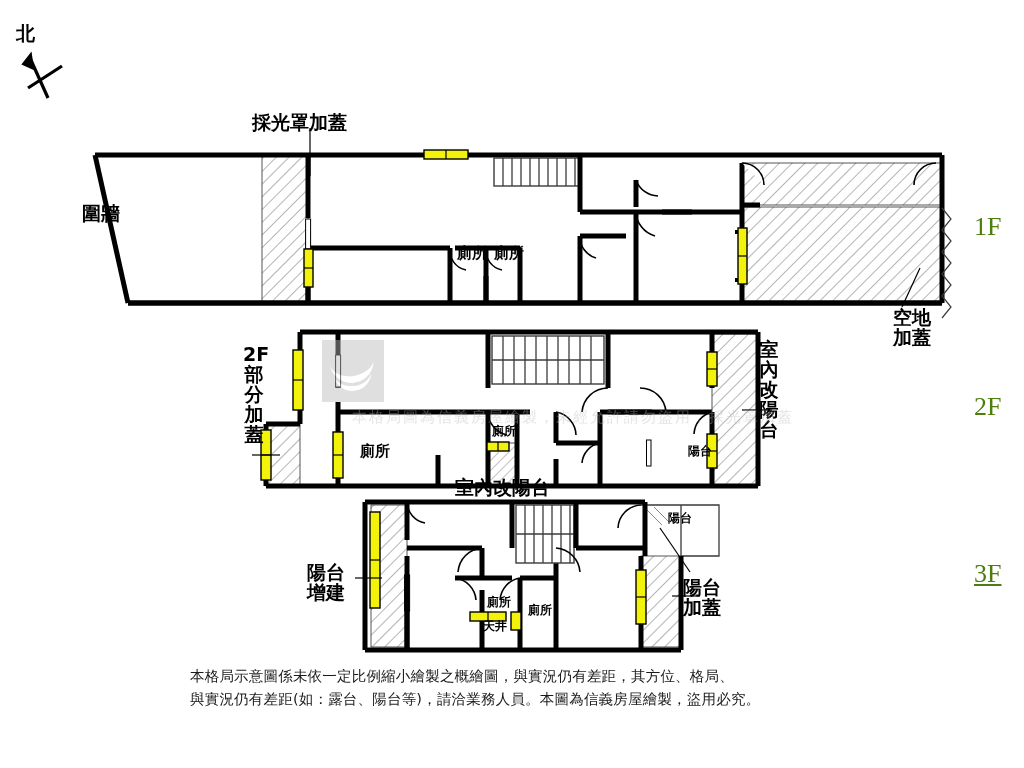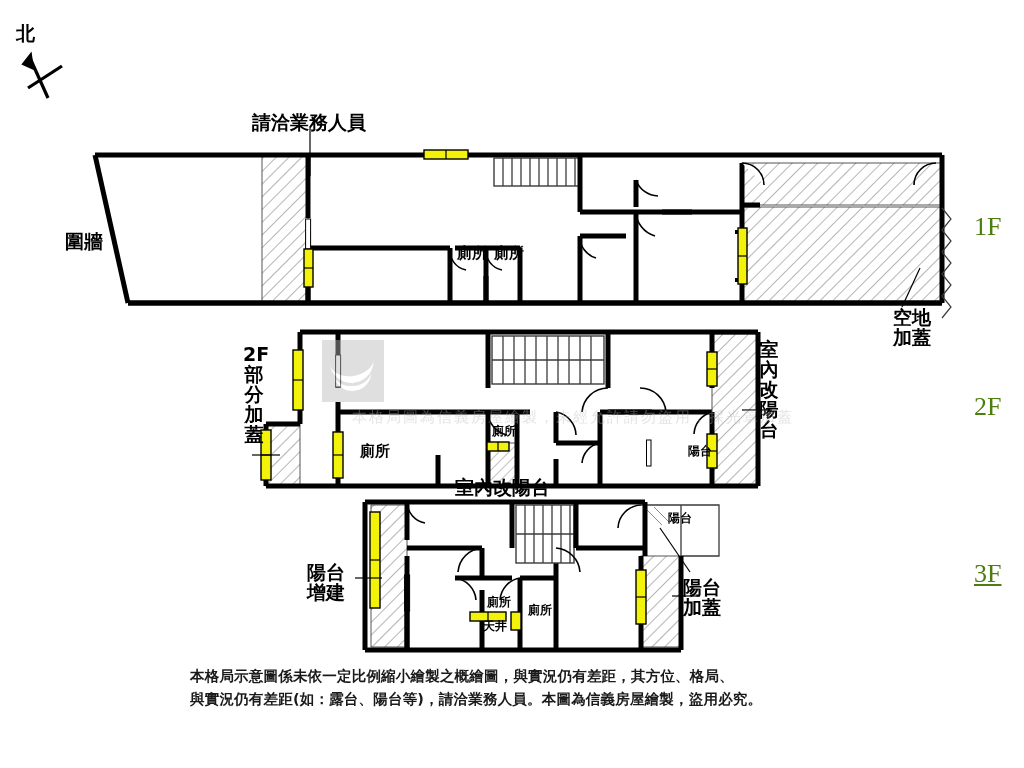--- a/index.html
+++ b/index.html
@@ -11,21 +11,21 @@
   .lbl{position:absolute;white-space:pre;line-height:1.05;}
   .cjk{font-family:"DejaVu Sans","Liberation Sans",sans-serif;font-weight:700;}
   .floorlbl{font-family:"Liberation Serif","DejaVu Serif",serif;font-size:26px;font-weight:400;color:#4d7c0f;}
   .callout{font-size:19px;color:#000;}
   .roomlbl{font-size:15px;color:#000;}
   .roomlbl-sm{font-size:12px;color:#000;}
   .north{font-size:19px;color:#000;}
 
   #disclaimer{position:absolute;left:190px;top:665px;width:660px;
       font-family:"DejaVu Sans","Liberation Sans",sans-serif;
-      font-size:14.5px;font-weight:700;line-height:23px;color:#1a1a1a;letter-spacing:.2px;}
+      font-size:14.5px;font-weight:400;line-height:23px;color:#1a1a1a;letter-spacing:.2px;}
   #disclaimer div{white-space:pre;}
 
   
   #wm{position:absolute;left:322px;top:338px;width:390px;height:78px;opacity:.45;pointer-events:none;}
   #wm .wmtext{position:absolute;left:74px;top:-4px;font-family:"DejaVu Sans","Liberation Sans",sans-serif;
       font-size:66px;font-weight:700;color:#b9b9b9;letter-spacing:4px;white-space:pre;}
   #wm .wmmark{position:absolute;left:0;top:2px;width:62px;height:62px;background:#b9b9b9;}
   #wm .wmmark:before{content:"";position:absolute;left:8px;top:6px;width:44px;height:30px;
       border-bottom:7px solid #fff;border-radius:0 0 40px 40px;transform:rotate(-8deg);}
   #wm .wmmark:after{content:"";position:absolute;left:12px;top:26px;width:38px;height:20px;
@@ -276,22 +276,22 @@
       </g>
 
       <line x1="355" y1="578" x2="382" y2="578" stroke="#000" stroke-width="1.2"></line>
       <line x1="672" y1="596" x2="700" y2="596" stroke="#000" stroke-width="1.2"></line>
       <line x1="690" y1="572" x2="660" y2="528" stroke="#000" stroke-width="1.2"></line>
     </g>
   </svg>
 
   <div class="lbl cjk north" style="left:16px;top:24px;">北</div>
 
-  <div class="lbl cjk callout" style="left:252px;top:113px;">請洽業務人員</div>
-  <div class="lbl cjk callout" style="left:65px;top:204px;width:22px;margin-top:28px;">圍牆</div>
+  <div class="lbl cjk callout" style="left:252px;top:113px;">採光罩加蓋</div>
+  <div class="lbl cjk callout" style="left:82px;top:204px;width:22px;">圍牆</div>
   <div class="lbl cjk callout" style="left:893px;top:308px;text-align:center;">空地
 加蓋</div>
 
   <div class="lbl cjk roomlbl" style="left:457px;top:246px;width:17px;">廁所</div>
   <div class="lbl cjk roomlbl" style="left:494px;top:246px;width:17px;">廁所</div>
 
   <div class="lbl cjk callout" style="left:243px;top:345px;width:22px;text-align:center;">2F
 部
 分
 加

